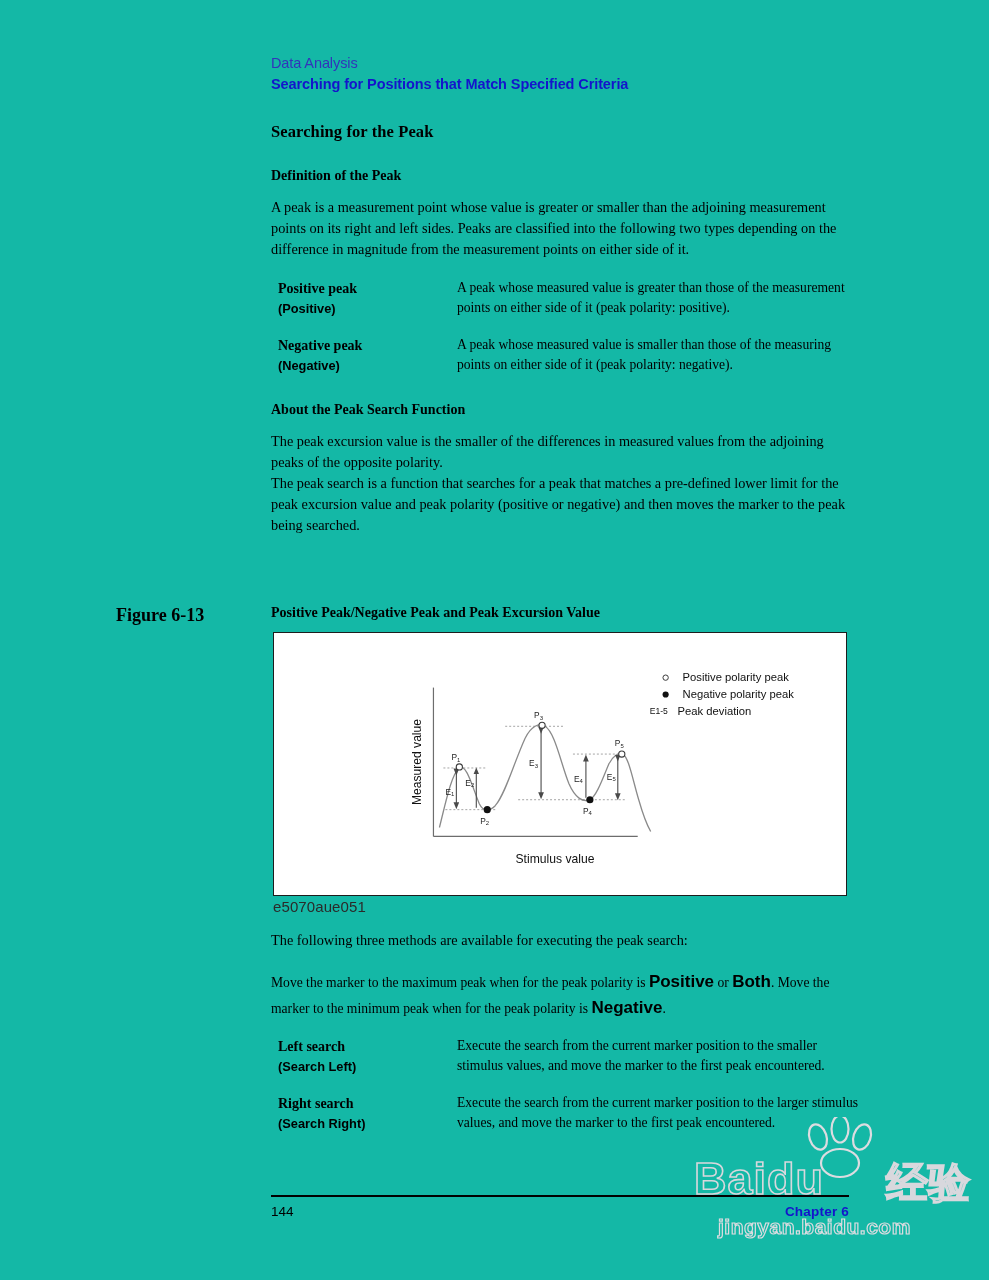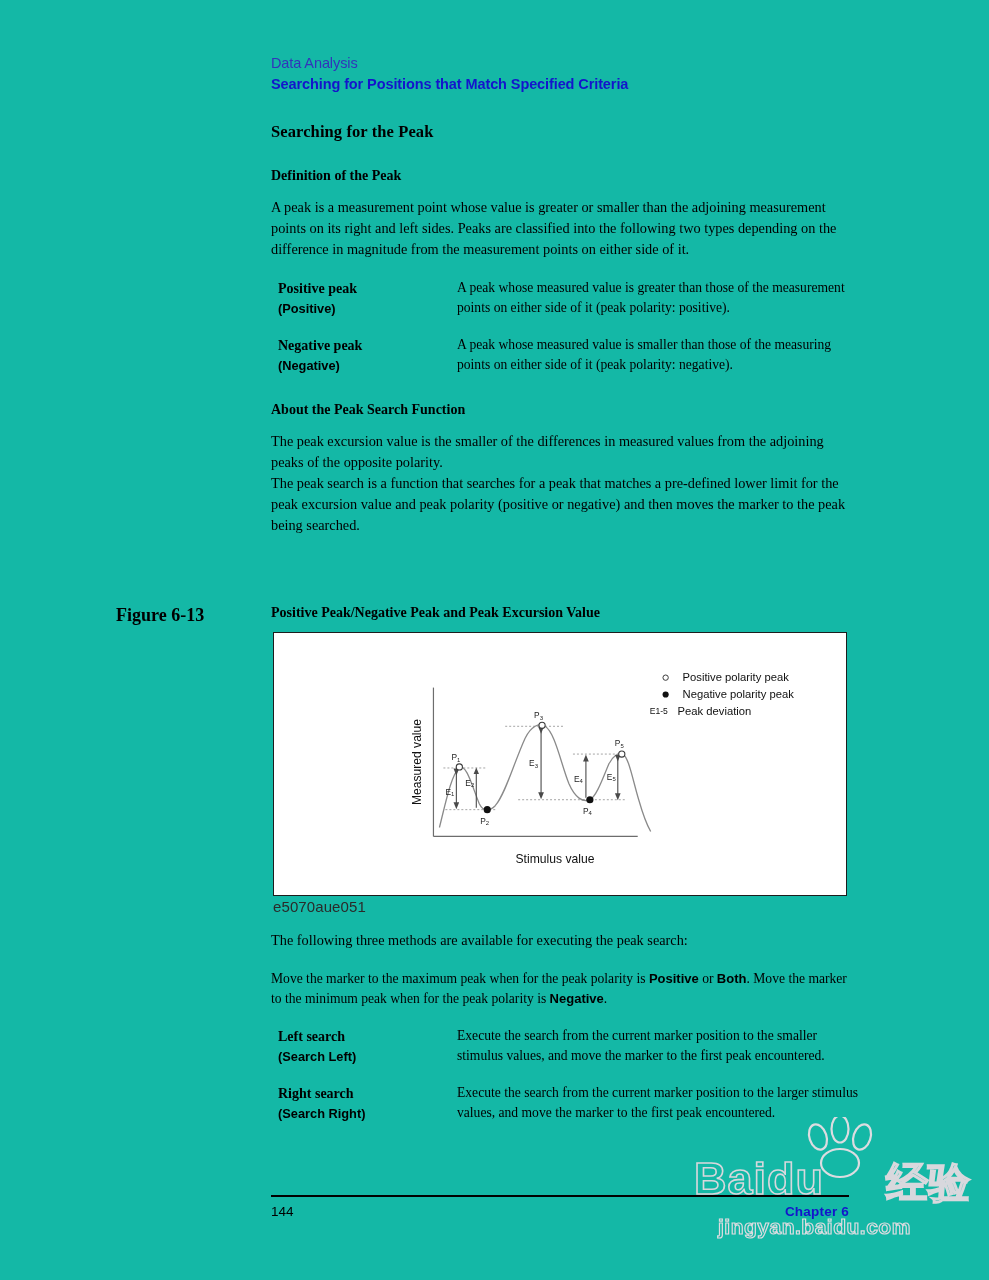--- a/index.html
+++ b/index.html
@@ -99,21 +99,21 @@
     line-height: 1.5;
   }
   .defdesc {
     flex: 1;
     font-family: "Liberation Serif", serif;
     font-size: 13.6px;
     line-height: 1.5;
   }
   .defdesc b.sans {
     font-family: "Liberation Sans", sans-serif;
-    font-size: 13px;
+    font-size: 17px;
     font-weight: bold;
   }
 
   
   .fig-label {
     position: absolute;
     left: 116px;
     top: 605px;
     font-family: "Liberation Serif", serif;
     font-size: 18px;

